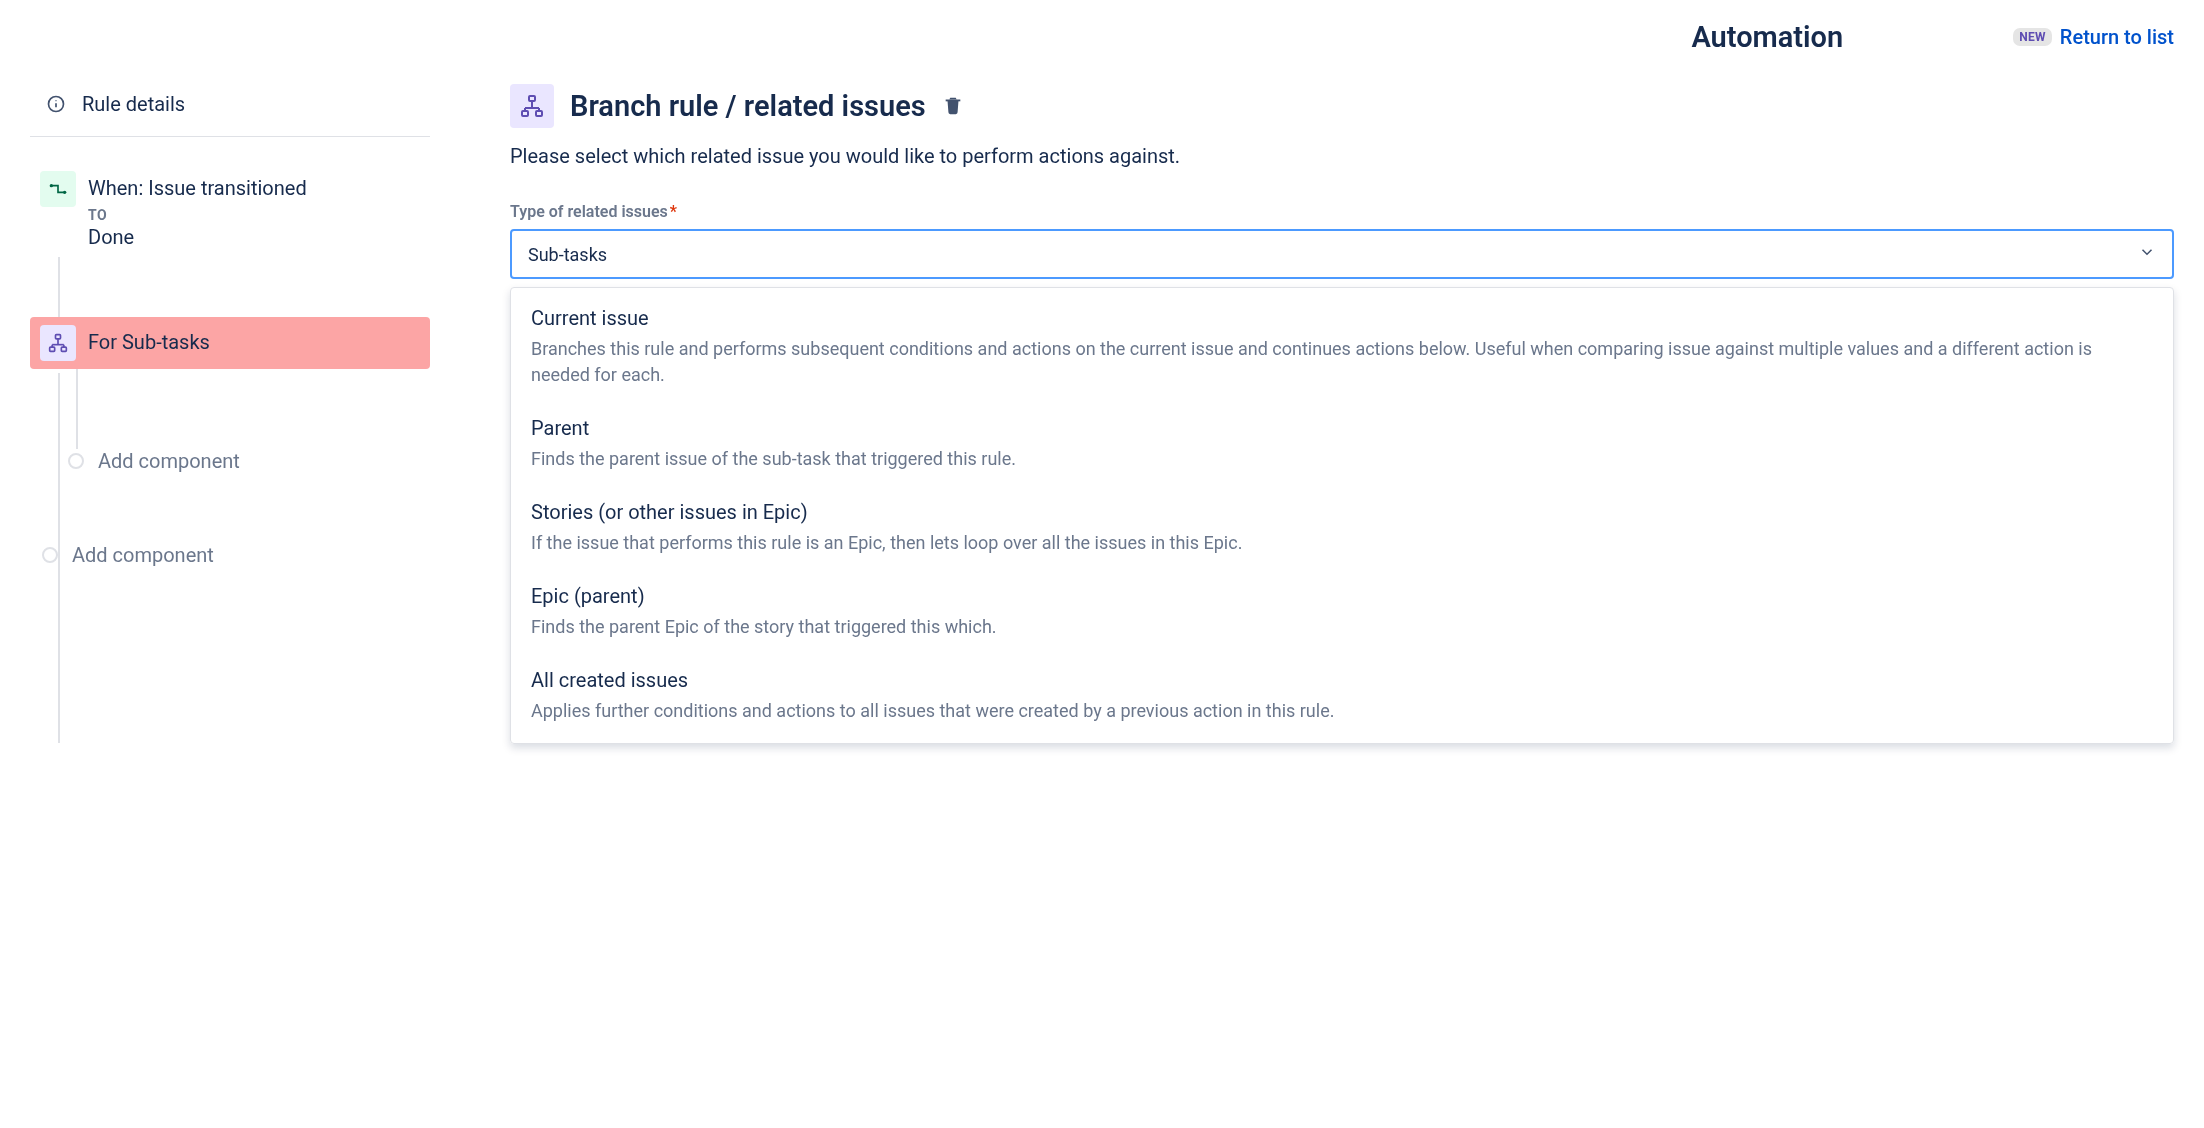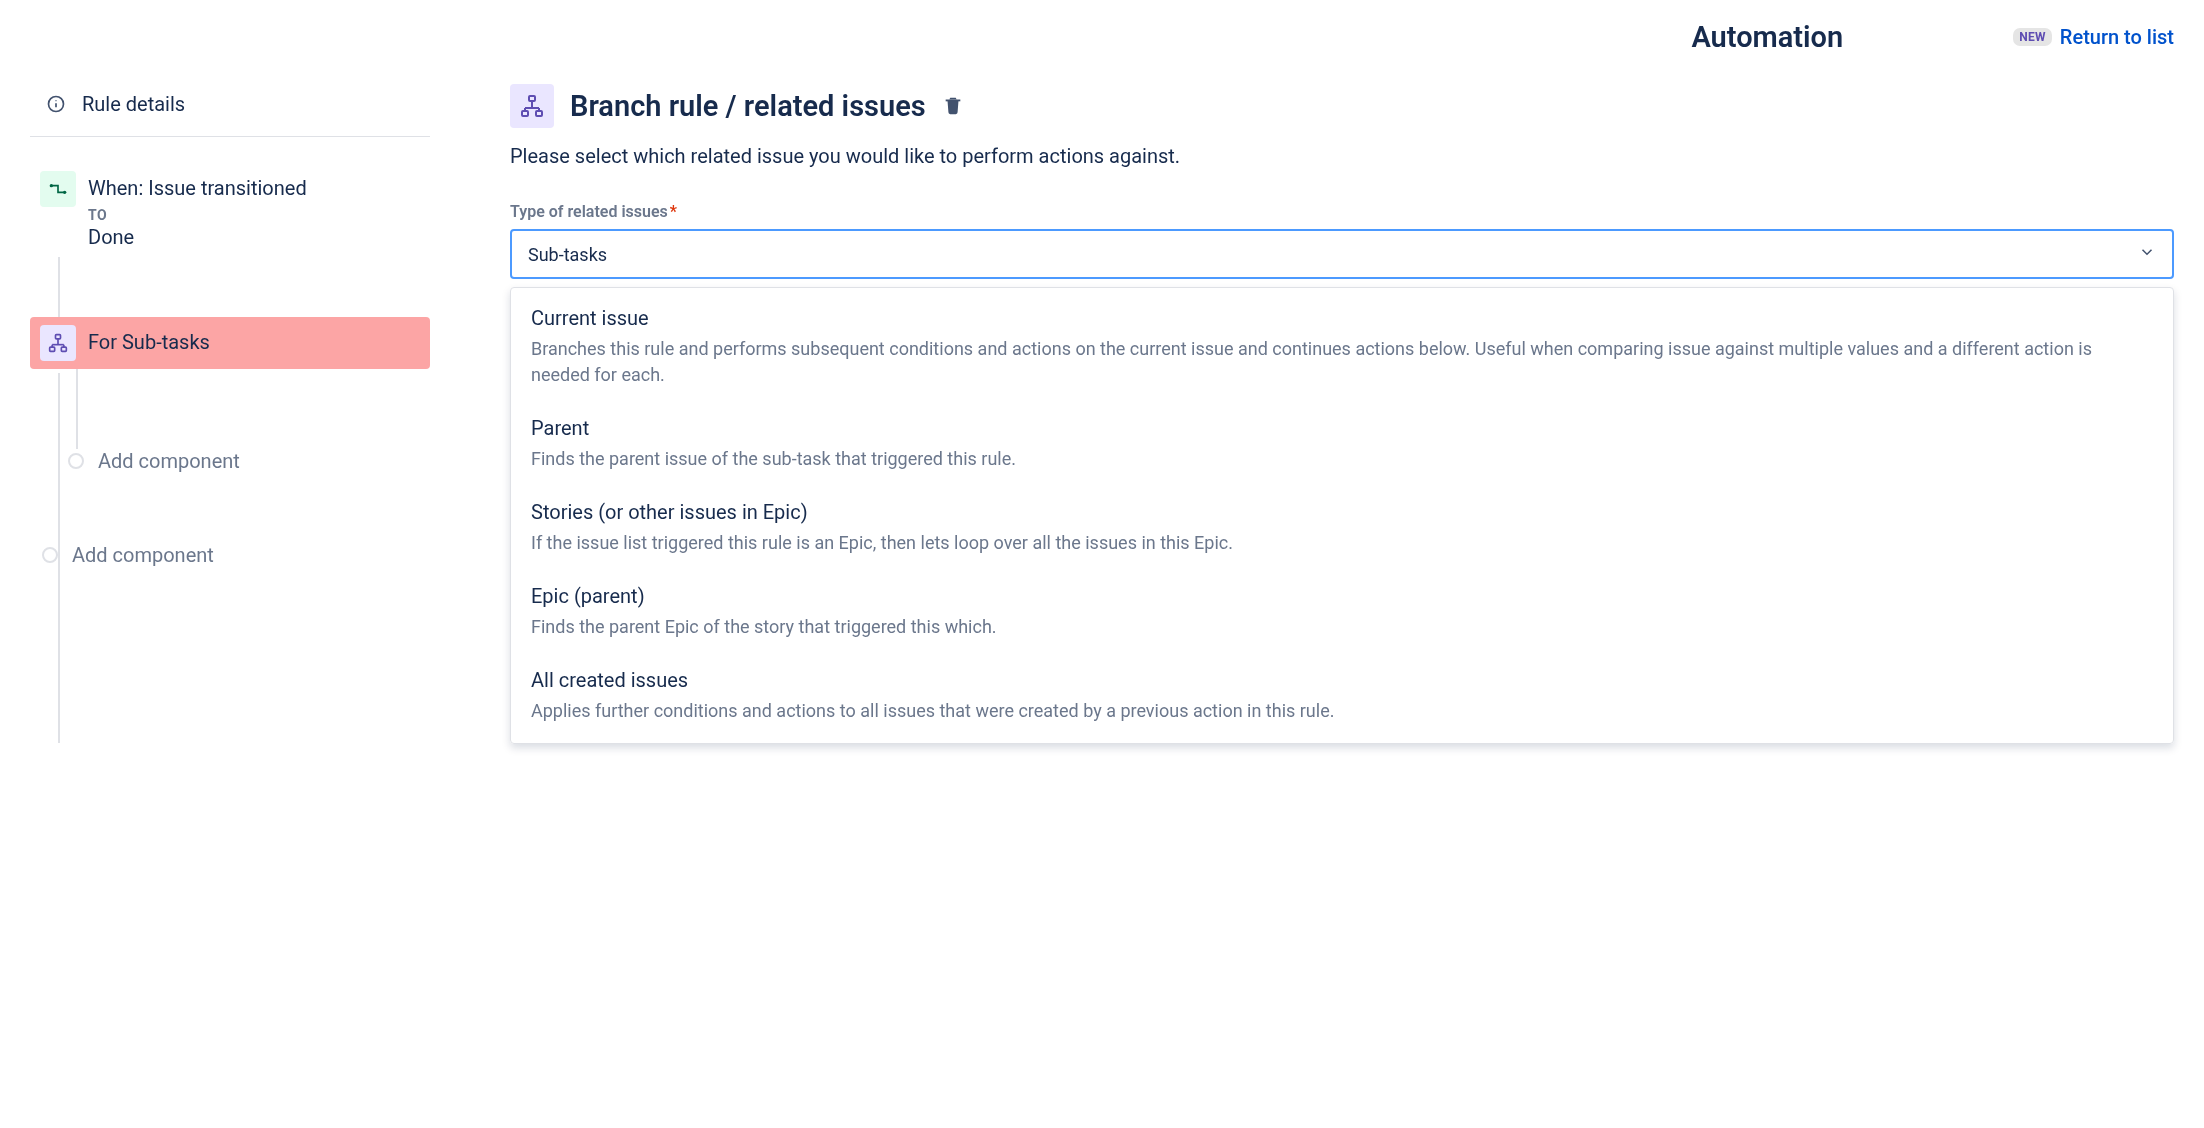--- a/index.html
+++ b/index.html
@@ -377,21 +377,21 @@
         <div class="option">
           <div class="option-title">Current issue</div>
           <div class="option-desc">Branches this rule and performs subsequent conditions and actions on the current issue and continues actions below. Useful when comparing issue against multiple values and a different action is needed for each.</div>
         </div>
         <div class="option">
           <div class="option-title">Parent</div>
           <div class="option-desc">Finds the parent issue of the sub-task that triggered this rule.</div>
         </div>
         <div class="option">
           <div class="option-title">Stories (or other issues in Epic)</div>
-          <div class="option-desc">If the issue list triggered this rule is an Epic, then lets loop over all the issues in this Epic.</div>
+          <div class="option-desc">If the issue that performs this rule is an Epic, then lets loop over all the issues in this Epic.</div>
         </div>
         <div class="option">
           <div class="option-title">Epic (parent)</div>
           <div class="option-desc">Finds the parent Epic of the story that triggered this which.</div>
         </div>
         <div class="option">
           <div class="option-title">All created issues</div>
           <div class="option-desc">Applies further conditions and actions to all issues that were created by a previous action in this rule.</div>
         </div>
       </div>

